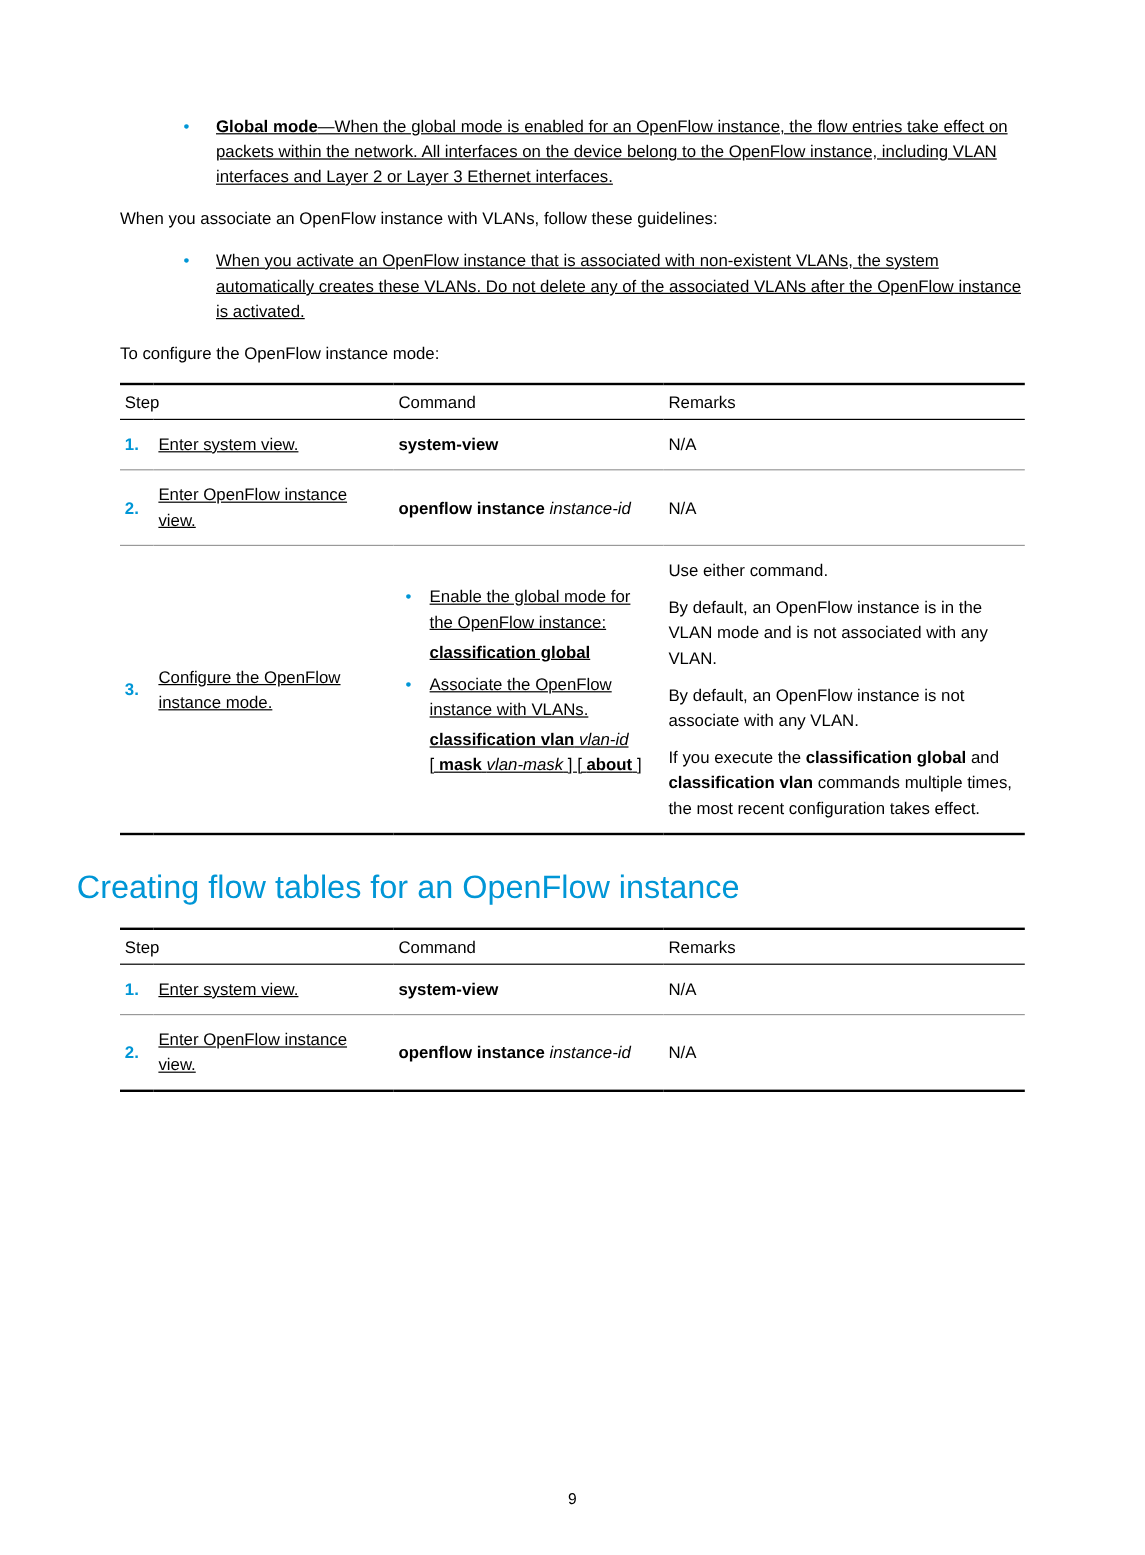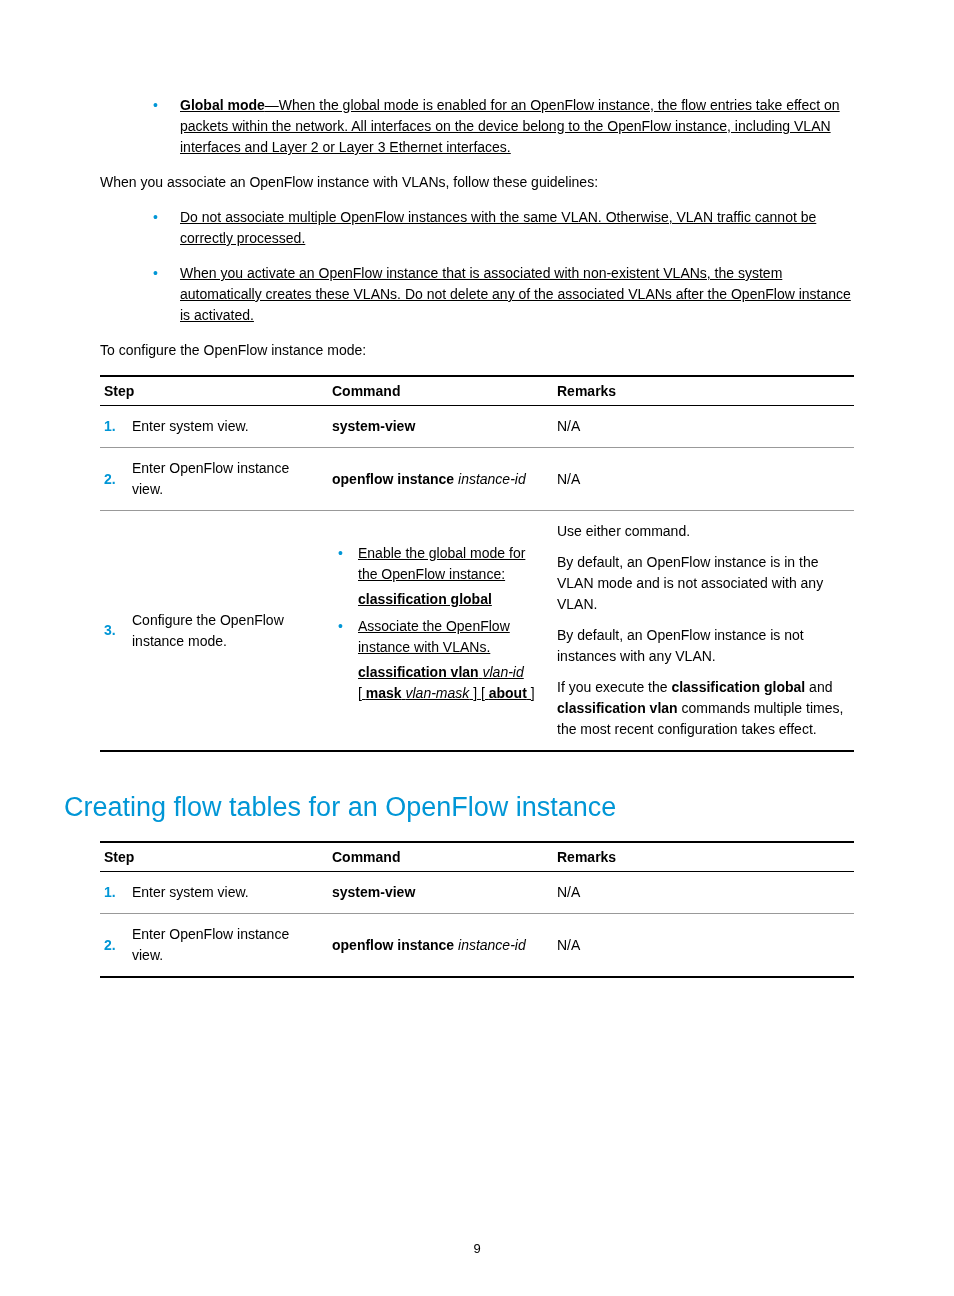--- a/index.html
+++ b/index.html
@@ -50,37 +50,37 @@
     .bold {
       font-weight: bold;
     }
     .italic {
       font-style: italic;
     }
     .heading {
       font-size: 27px;
       font-weight: normal;
       color: #0096d6;
-      margin-top: 40px;
+      margin-top: 28px;
       margin-bottom: 18px;
       margin-left: -36px;
     }
     .config-table {
       width: 100%;
       border-collapse: collapse;
       margin-top: 6px;
       margin-bottom: 6px;
     }
     .config-table thead tr {
       border-top: 2px solid #000;
       border-bottom: 1.5px solid #000;
     }
     .config-table th {
       text-align: left;
-      font-weight: bold;
+      font-weight: normal;
       padding: 6px 8px 6px 4px;
       font-size: 14px;
     }
     .config-table td {
       padding: 10px 8px 10px 4px;
       vertical-align: middle;
       line-height: 1.5;
       font-size: 14px;
     }
     .config-table tbody tr {
@@ -91,20 +91,21 @@
     }
     .step-num {
       color: #0096d6;
       font-weight: bold;
       width: 28px;
       vertical-align: top;
       padding-top: 10px;
     }
     .step-col {
       width: 200px;
+      text-decoration: underline;
     }
     .cmd-col {
       width: 225px;
     }
     .remarks-col {
       width: auto;
     }
     .remarks-block p {
       margin-bottom: 10px;
     }
@@ -134,21 +135,20 @@
 
 <ul class="bullet-list indent-block">
   <li>
     <span class="bold">Global mode</span><span>—When the global mode is enabled for an OpenFlow instance, the flow entries take effect on packets within the network. All interfaces on the device belong to the OpenFlow instance, including VLAN interfaces and Layer 2 or Layer 3 Ethernet interfaces.</span>
   </li>
 </ul>
 
 <p class="paragraph">When you associate an OpenFlow instance with VLANs, follow these guidelines:</p>
 
 <ul class="bullet-list indent-block">
-  <li>Do not associate multiple OpenFlow instances with the same VLAN. Otherwise, VLAN traffic cannot be correctly processed.</li>
   <li>When you activate an OpenFlow instance that is associated with non-existent VLANs, the system automatically creates these VLANs. Do not delete any of the associated VLANs after the OpenFlow instance is activated.</li>
 </ul>
 
 <p class="paragraph">To configure the OpenFlow instance mode:</p>
 
 <table class="config-table">
   <thead>
     <tr>
       <th colspan="2" class="step-header">Step</th>
       <th>Command</th>
@@ -181,21 +181,21 @@
             <div class="cmd-inner">Associate the OpenFlow instance with VLANs.</div>
             <span class="bold">classification vlan</span> <span class="italic">vlan-id</span><br>
             <span>[ </span><span class="bold">mask</span> <span class="italic">vlan-mask</span><span> ] [ </span><span class="bold">about</span><span> ]</span>
           </li>
         </ul>
       </td>
       <td class="remarks-col">
         <div class="remarks-block">
           <p>Use either command.</p>
           <p>By default, an OpenFlow instance is in the VLAN mode and is not associated with any VLAN.</p>
-          <p>By default, an OpenFlow instance is not instances with any VLAN.</p>
+          <p>By default, an OpenFlow instance is not associate with any VLAN.</p>
           <p>
             <span>If you execute the </span><span class="bold">classification global</span><span> and </span><span class="bold">classification vlan</span><span> commands multiple times, the most recent configuration takes effect.</span>
           </p>
         </div>
       </td>
     </tr>
   </tbody>
 </table>
 
 <h2 class="heading">Creating flow tables for an OpenFlow instance</h2>

